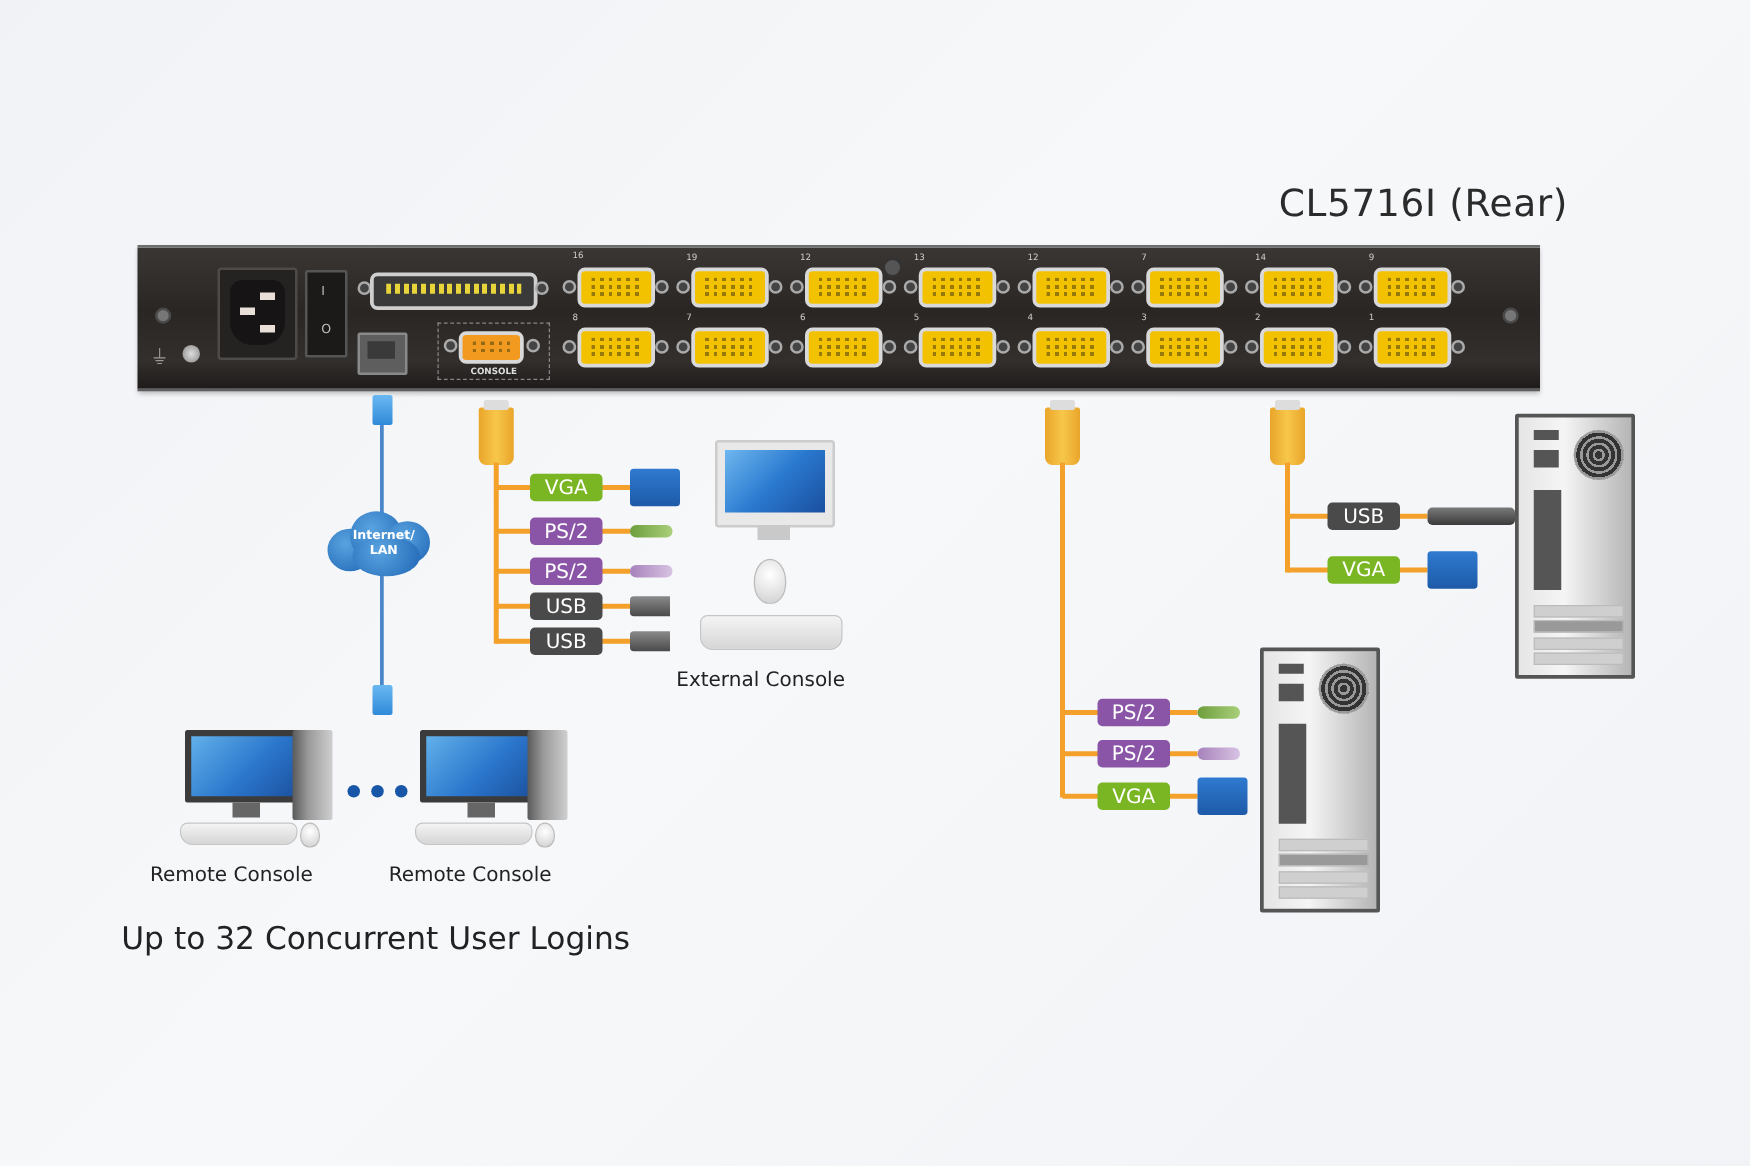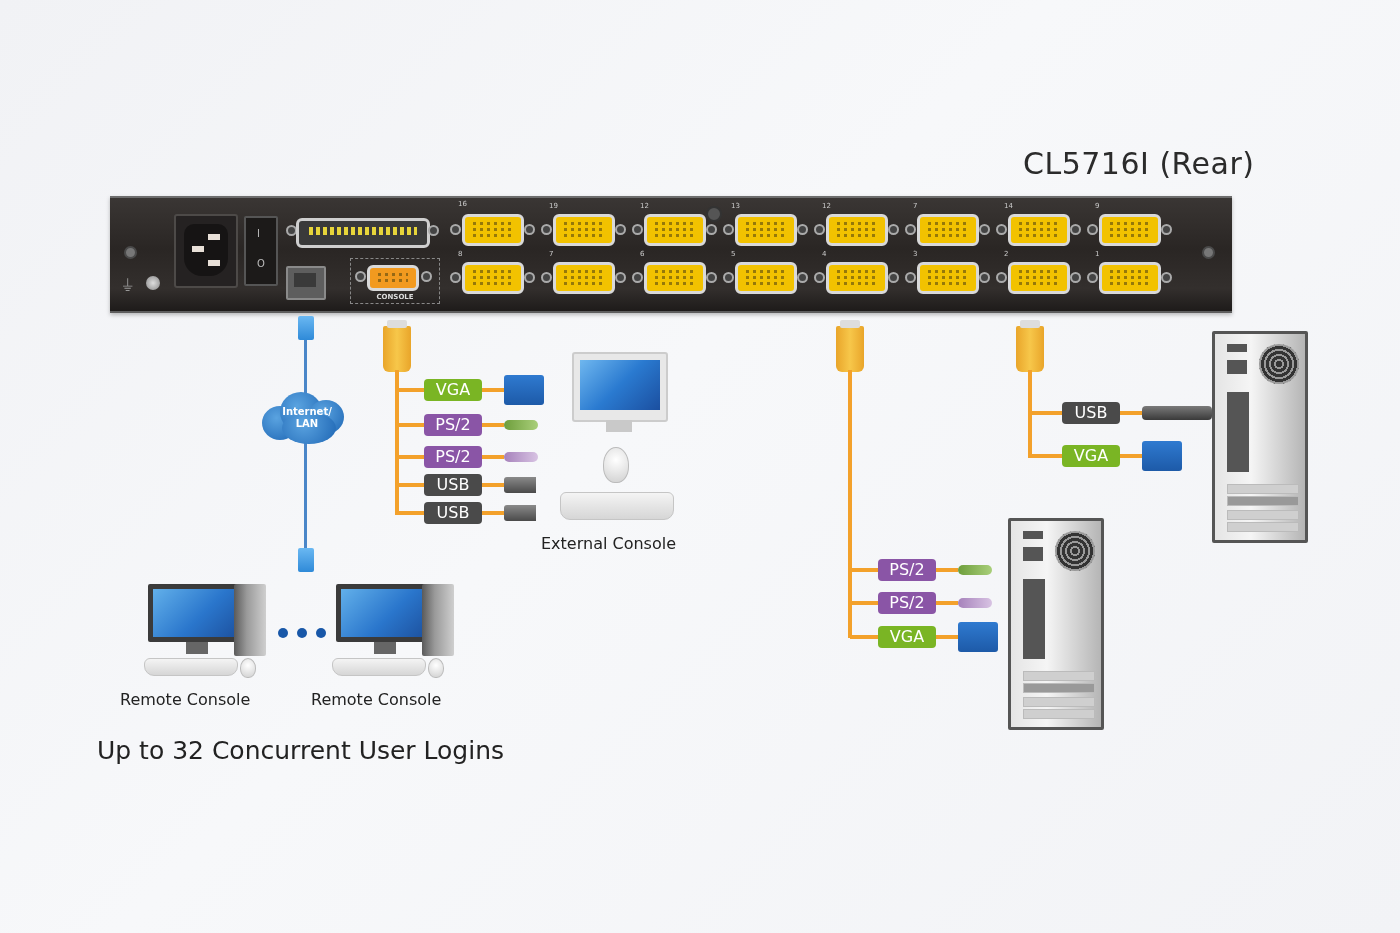--- a/index.html
+++ b/index.html
@@ -50,21 +50,21 @@
   .tag.vga { background:#7ab524; }
   .tag.ps2 { background:#8a55a6; }
   .tag.usb { background:#4a4a4a; }
   .plug-vga { width:40px; height:30px; background:linear-gradient(180deg,#2f7ad0,#1d5aa8); border-radius:3px; }
   .plug-ps2g { width:34px; height:10px; background:linear-gradient(90deg,#6e9e3c,#a9cf7a); border-radius:5px; }
   .plug-ps2p { width:34px; height:10px; background:linear-gradient(90deg,#a682bb,#d8c3e3); border-radius:5px; }
   .plug-usb { width:32px; height:16px; background:linear-gradient(180deg,#8a8a8a,#4a4a4a); border-radius:3px 0 0 3px; }
   .plug-usb-a { width:70px; height:14px; background:linear-gradient(180deg,#7a7a7a,#3a3a3a); border-radius:4px; }
 
   .rj-plug { width:16px; height:24px; background:linear-gradient(180deg,#6ab8f2,#2f8ad8); border-radius:2px; }
-  .cloud { left:262px; top:388px; width:90px; height:58px;text-decoration:underline; }
+  .cloud { left:262px; top:405px; width:90px; height:58px;text-decoration:underline; }
   .cloud .c { position:absolute; border-radius:50%; background:radial-gradient(circle at 40% 35%,#5aa3e0,#1e66b4); }
   .cloud-text { position:absolute; left:0; right:0; top:18px; text-align:center; color:#fff; font-size:10px; font-weight:bold; line-height:12px; }
 
   
   .monitor { width:92px; height:66px; background:#e8e8e8; border:2px solid #ccc; border-radius:3px; }
   .monitor .screen { position:absolute; left:6px; top:6px; right:6px; bottom:10px; background:linear-gradient(135deg,#6fb7ef 0%,#2a7ad0 50%,#1b4fa0 100%); }
   .monitor-dark { width:98px; height:58px; background:#3b3b3b; border-radius:2px; }
   .monitor-dark .screen { position:absolute; left:5px; top:5px; right:5px; bottom:5px; background:linear-gradient(135deg,#62b0ea 0%,#2a76cc 55%,#1c4f9c 100%); }
   .stand { background:#c9c9c9; }
   .keyboard { background:linear-gradient(180deg,#f4f4f4,#d6d6d6); border-radius:6px 6px 10px 10px; border:1px solid #c5c5c5; }

